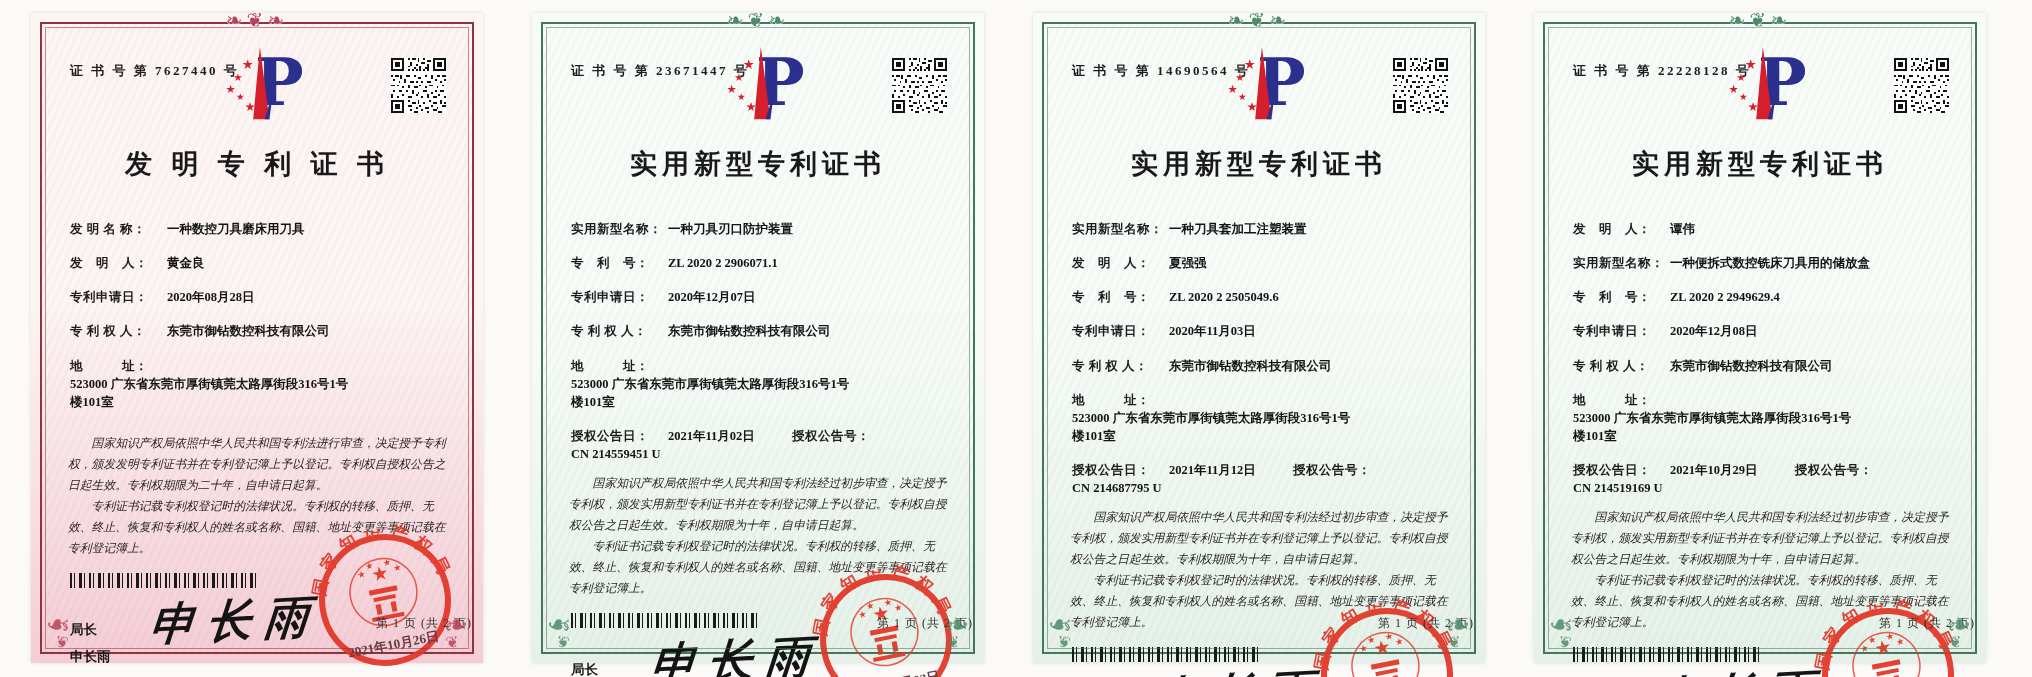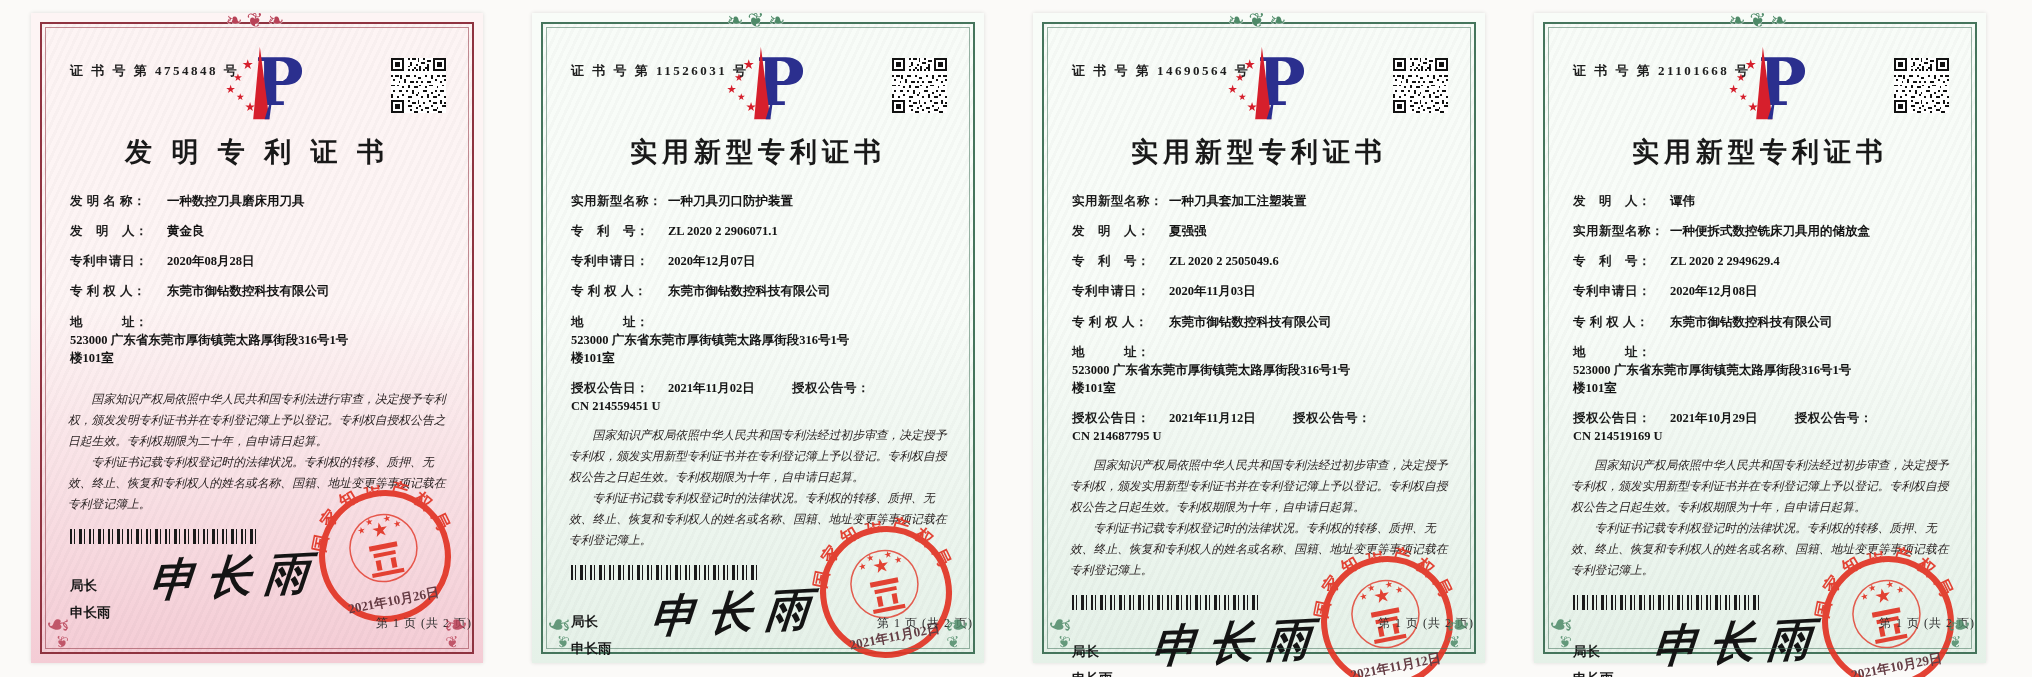--- a/index.html
+++ b/index.html
@@ -38,26 +38,26 @@
   .corner small { display:block; font-size:16px; margin-top:-6px; }
 
   .cert-no {
     position:absolute; top:38px; left:28px;
     font-size:13px; font-weight:700; letter-spacing:2.5px; color:#1d1d1d;
   }
   .logo { width:100px; height:80px; margin:18px auto 0; }
   .qr { position:absolute; top:34px; right:26px; width:55px; height:55px; }
 
   .title {
-    text-align:center; margin-top:12px;
+    text-align:center; margin-top:24px;
     font-size:27px; font-weight:700; letter-spacing:5px; color:#191919;
     font-family:"DejaVu Serif","Liberation Serif",serif;
   }
   .fields { margin:22px 24px 0 28px; }
-  .field-row { margin-bottom:12px; font-size:12.5px; line-height:1.45; }
+  .field-row { margin-bottom:12px; font-size:12.5px; line-height:1.45;margin-top:16px; }
   .flabel {
     display:inline-block; min-width:97px; vertical-align:top;
     font-weight:600; color:#1c1c1c; letter-spacing:.5px;
   }
   .fvalue {
     display:inline-block; max-width:288px; vertical-align:top;
     font-weight:700; color:#141414;
   }
   .grant-row { font-size:12.5px; margin-bottom:0; }
   .grant-row .g2 { min-width:0; margin-left:34px; }
@@ -96,21 +96,21 @@
 </style>
 </head>
 <body>
 
   <section class="cert" style="--border: #8f3340; --accent: #b84257; --paper-top: #fdf4f4; --paper-bottom: #f4ccd5;">
     <div class="frame">
       <div class="flourish">❧❦❧</div>
       <div class="corner bl"><span>❧</span><small>❦</small></div>
       <div class="corner br"><span>❧</span><small>❦</small></div>
 
-      <div class="cert-no"><span>证 书 号 第</span> <span>4754848</span> <span>号</span></div>
+      <div class="cert-no"><span>证 书 号 第</span> <span>7627440</span> <span>号</span></div>
 
       <div class="logo">
         <svg viewBox="0 0 100 84" width="100" height="80">
           <text x="48" y="66" font-size="68" font-weight="bold" fill="#2b2f8e" font-family="DejaVu Serif, serif">P</text>
           <polygon points="53,5 63,81 46,81" fill="#d61f2c"></polygon>
           <polygon points="63,81 67,52 58,81" fill="#2b2f8e"></polygon>
           <text x="34" y="28" font-size="14" fill="#d61f2c">★</text>
           <text x="25" y="41" font-size="11" fill="#d61f2c">★</text>
           <text x="17" y="54" font-size="12" fill="#d61f2c">★</text>
           <text x="28" y="61" font-size="10" fill="#d61f2c">★</text>
@@ -177,21 +177,21 @@
       </div>
     </div>
   </section>
 
   <section class="cert" style="--border: #45755c; --accent: #4e8a68; --paper-top: #f8fcf8; --paper-bottom: #e5f1e8;">
     <div class="frame">
       <div class="flourish">❧❦❧</div>
       <div class="corner bl"><span>❧</span><small>❦</small></div>
       <div class="corner br"><span>❧</span><small>❦</small></div>
 
-      <div class="cert-no"><span>证 书 号 第</span> <span>11526031</span> <span>号</span></div>
+      <div class="cert-no"><span>证 书 号 第</span> <span>23671447</span> <span>号</span></div>
 
       <div class="logo">
         <svg viewBox="0 0 100 84" width="100" height="80">
           <text x="48" y="66" font-size="68" font-weight="bold" fill="#2b2f8e" font-family="DejaVu Serif, serif">P</text>
           <polygon points="53,5 63,81 46,81" fill="#d61f2c"></polygon>
           <polygon points="63,81 67,52 58,81" fill="#2b2f8e"></polygon>
           <text x="34" y="28" font-size="14" fill="#d61f2c">★</text>
           <text x="25" y="41" font-size="11" fill="#d61f2c">★</text>
           <text x="17" y="54" font-size="12" fill="#d61f2c">★</text>
           <text x="28" y="61" font-size="10" fill="#d61f2c">★</text>
@@ -348,21 +348,21 @@
       </div>
     </div>
   </section>
 
   <section class="cert" style="--border: #45755c; --accent: #4e8a68; --paper-top: #f8fcf8; --paper-bottom: #e5f1e8;">
     <div class="frame">
       <div class="flourish">❧❦❧</div>
       <div class="corner bl"><span>❧</span><small>❦</small></div>
       <div class="corner br"><span>❧</span><small>❦</small></div>
 
-      <div class="cert-no"><span>证 书 号 第</span> <span>21101668</span> <span>号</span></div>
+      <div class="cert-no"><span>证 书 号 第</span> <span>22228128</span> <span>号</span></div>
 
       <div class="logo">
         <svg viewBox="0 0 100 84" width="100" height="80">
           <text x="48" y="66" font-size="68" font-weight="bold" fill="#2b2f8e" font-family="DejaVu Serif, serif">P</text>
           <polygon points="53,5 63,81 46,81" fill="#d61f2c"></polygon>
           <polygon points="63,81 67,52 58,81" fill="#2b2f8e"></polygon>
           <text x="34" y="28" font-size="14" fill="#d61f2c">★</text>
           <text x="25" y="41" font-size="11" fill="#d61f2c">★</text>
           <text x="17" y="54" font-size="12" fill="#d61f2c">★</text>
           <text x="28" y="61" font-size="10" fill="#d61f2c">★</text>

